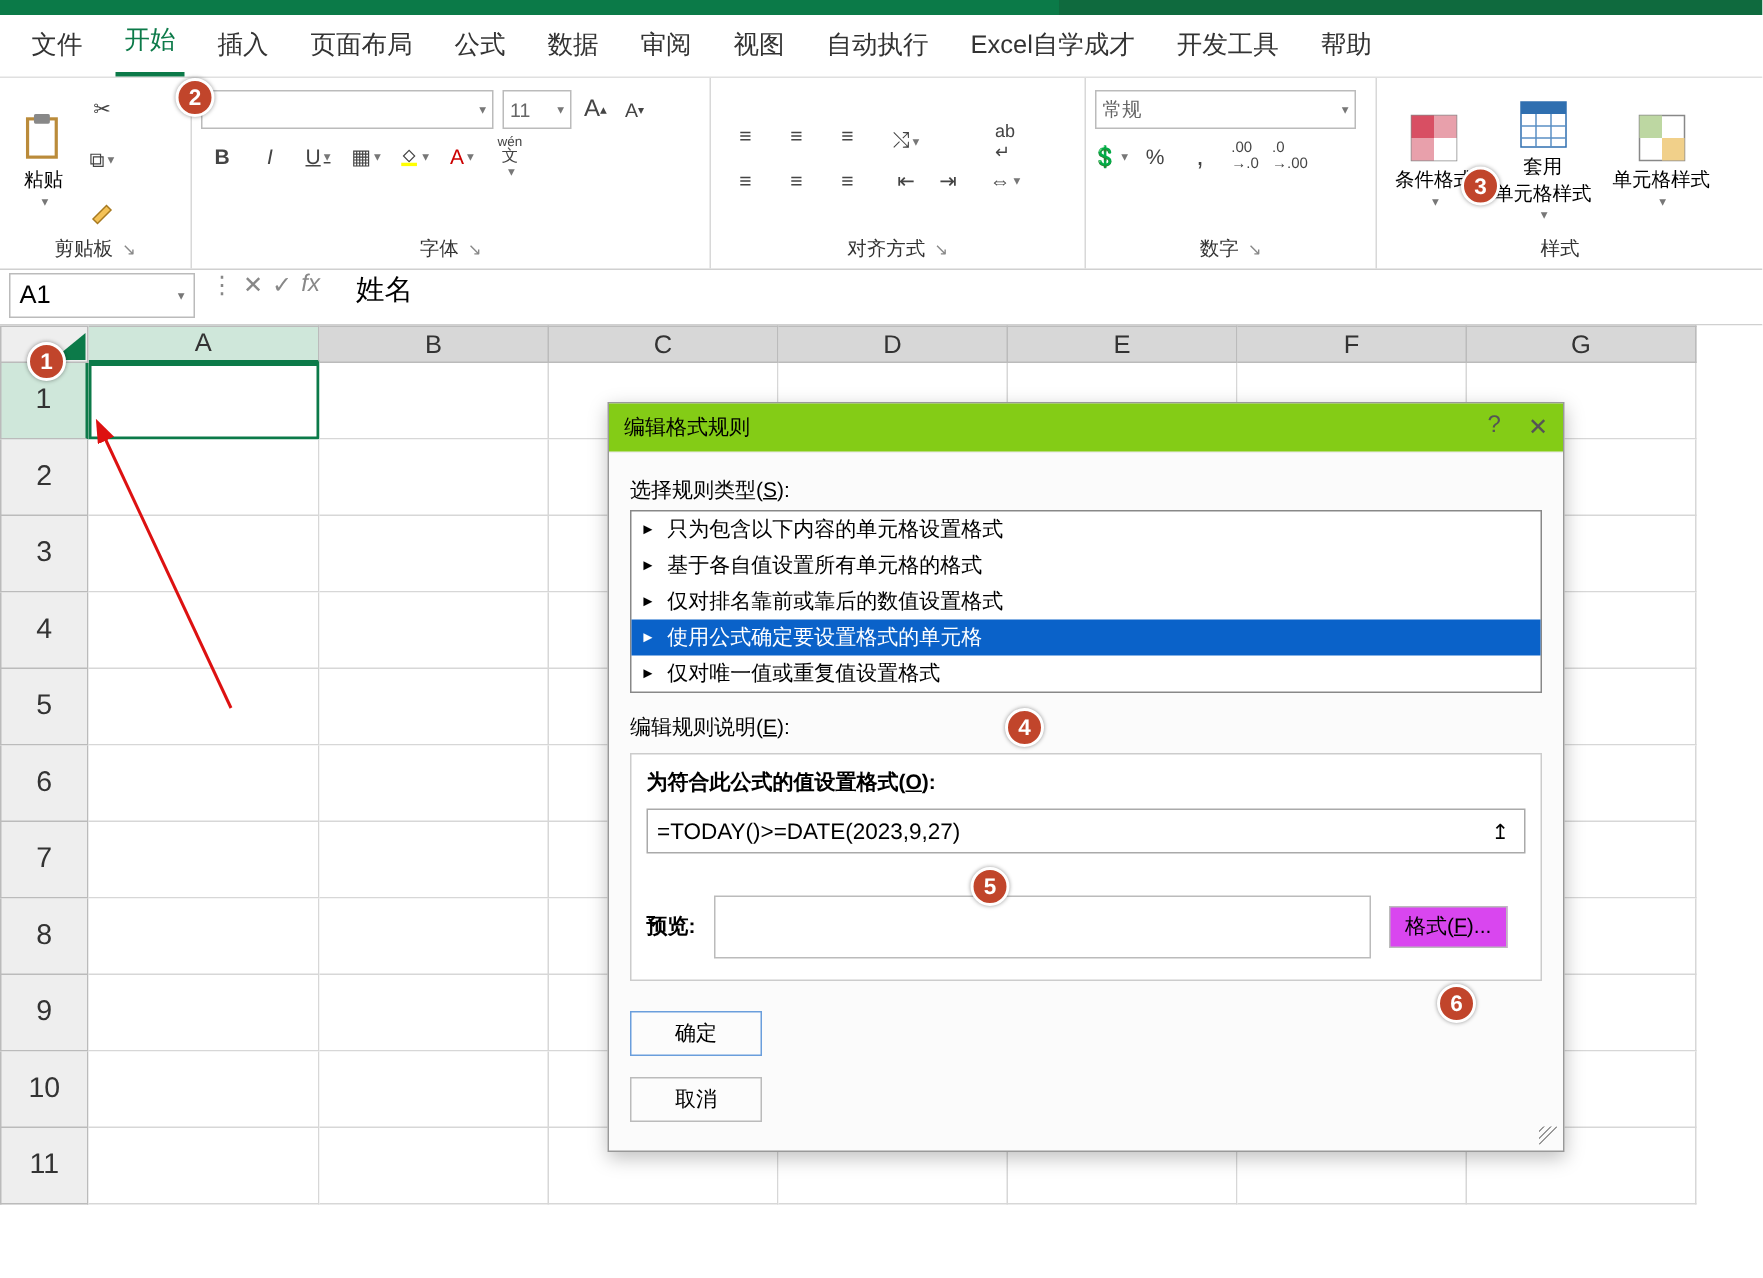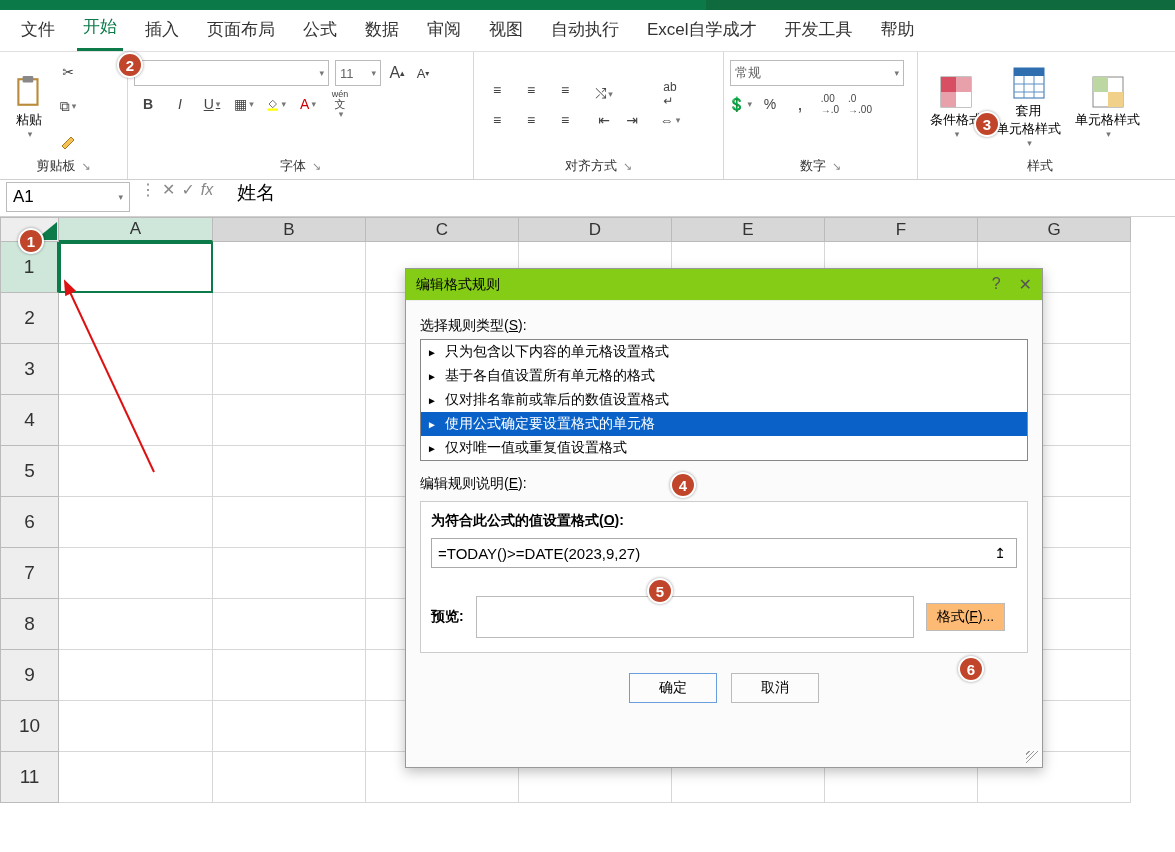--- a/index.html
+++ b/index.html
@@ -70,22 +70,22 @@
   .rule-list { border:1px solid #888; background:#fff; }
   .rule-item { padding:3px 6px; font-size:14px; display:flex; align-items:center; gap:4px; }
   .rule-item::before { content:"►"; font-size:10px; margin-right:4px; }
   .rule-item.sel { background:#0a62c9; color:#fff; }
   .section-box { border:1px solid #ccc; padding:10px 10px 14px 10px; margin-top:8px; background:#fff; }
   .section-box .hdr { font-weight:bold; font-size:14px; margin-bottom:8px; }
   .formula-input { width:100%; border:1px solid #aaa; height:30px; padding:2px 6px; font-size:15px; display:flex; align-items:center; justify-content:space-between; }
   .range-btn { font-size:14px; padding:0 4px; }
   .preview-row { display:flex; align-items:center; gap:12px; margin-top:28px; position:relative;}
   .preview-box { flex:0 0 438px; height:42px; border:1px solid #bbb; background:#fff; }
-  .fmt-btn { border:1px solid #bbb; background:#fdba74; padding:4px 10px; font-size:14px; position:relative; }
-  .dlg-buttons { display:flex; justify-content:center; gap:14px; padding:10px 14px 2px 14px; }
+  .fmt-btn { border:1px solid #bbb; background:#d946ef; padding:4px 10px; font-size:14px; position:relative; }
+  .dlg-buttons { display:flex; justify-content:space-between; gap:14px; padding:10px 14px 2px 14px;flex-direction:column; }
   .dlg-buttons button { width:88px; height:30px; border:1px solid #bbb; background:#fcfcfc; font-size:14px; cursor:pointer; }
   .dlg-buttons button.primary { border:1px solid #6a9edc; }
   .u { text-decoration: underline; }
   .resize-grip { position:absolute; right:4px; bottom:4px; width:12px; height:12px; background:
     linear-gradient(135deg, transparent 0 2px, #999 2px 3px, transparent 3px 5px, #999 5px 6px, transparent 6px 8px, #999 8px 9px, transparent 9px);
   }
 </style>
 </head>
 <body>
 

